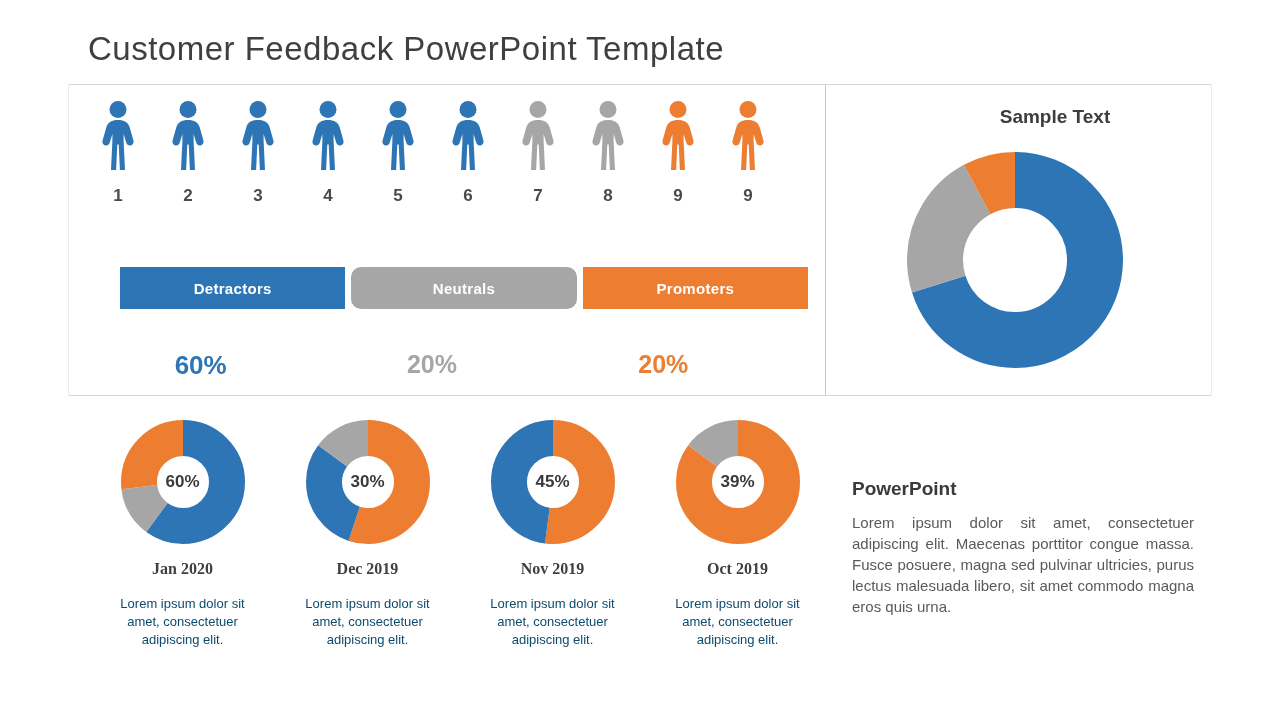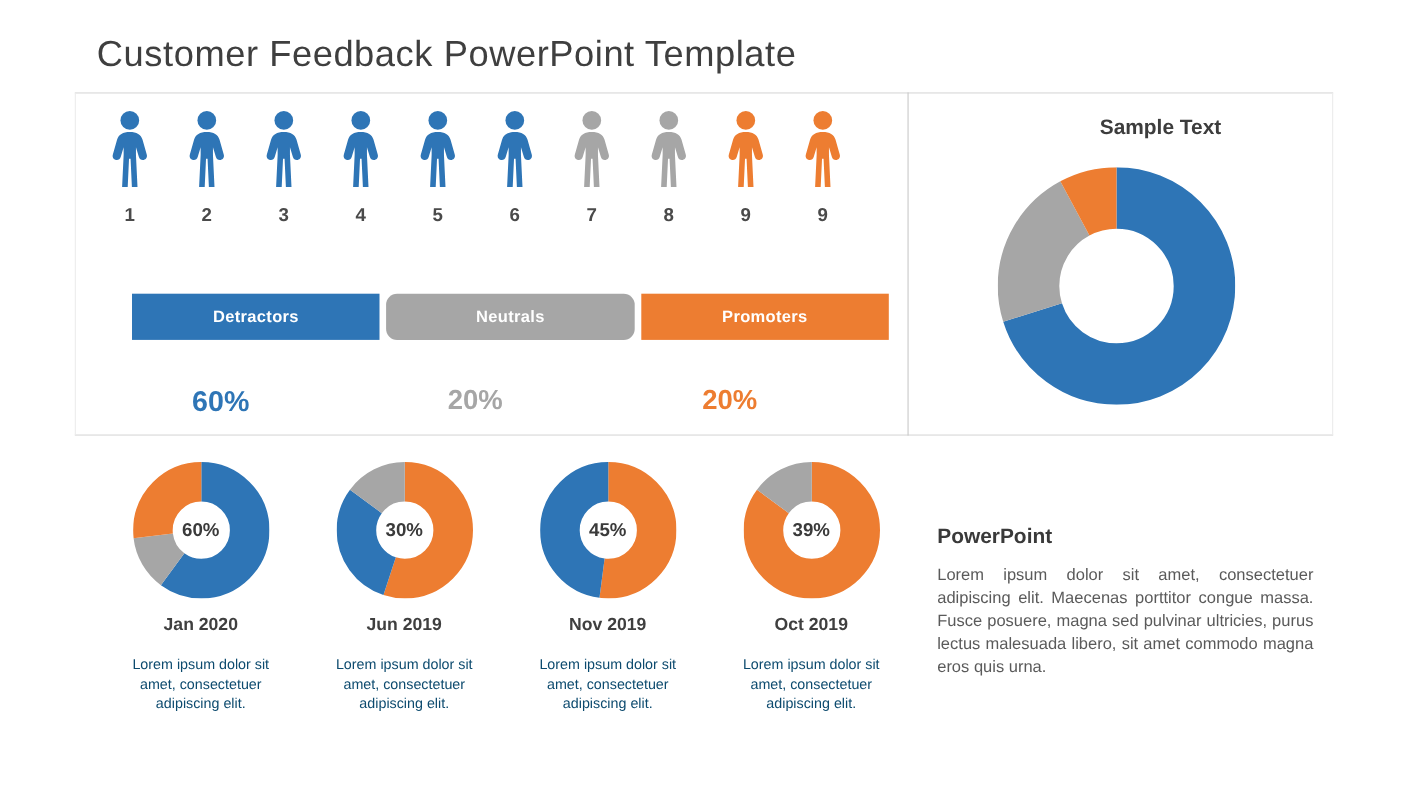--- a/index.html
+++ b/index.html
@@ -164,20 +164,21 @@
     position: absolute; inset: 0;
     display: flex; align-items: center; justify-content: center;
     font-size: 17px; font-weight: 700; color: #3a3a3a;
     pointer-events: none;
   }
   .donut-month {
     margin-top: 16px;
     font-size: 16px;
     font-weight: 700;
     color: #3f3f3f;
+    font-family: Liberation Serif, serif;
   }
   .donut-caption {
     margin-top: 17px;
     font-size: 13px;
     line-height: 18px;
     color: #0c4a6e;
   }
 
   
   .highlights-title {
@@ -311,21 +312,21 @@
           </svg><div class="donut-center">60%</div></div>
         <div class="donut-month">Jan 2020</div>
         <div class="donut-caption">Lorem ipsum dolor sit amet, consectetuer adipiscing elit.</div>
       </div>
       <div class="donut-col">
         <div class="donut-wrap"><svg width="124" height="124" viewBox="0 0 124 124">
             <circle cx="62" cy="62" r="44" fill="none" stroke="#ED7D31" stroke-width="36" stroke-dasharray="152.053 124.407" stroke-dashoffset="0.000" transform="rotate(-90 62 62)"></circle>
             <circle cx="62" cy="62" r="44" fill="none" stroke="#2E75B6" stroke-width="36" stroke-dasharray="82.938 193.522" stroke-dashoffset="-152.053" transform="rotate(-90 62 62)"></circle>
             <circle cx="62" cy="62" r="44" fill="none" stroke="#A6A6A6" stroke-width="36" stroke-dasharray="41.469 234.991" stroke-dashoffset="-234.991" transform="rotate(-90 62 62)"></circle>
           </svg><div class="donut-center">30%</div></div>
-        <div class="donut-month">Jun 2019</div>
+        <div class="donut-month">Dec 2019</div>
         <div class="donut-caption">Lorem ipsum dolor sit amet, consectetuer adipiscing elit.</div>
       </div>
       <div class="donut-col">
         <div class="donut-wrap"><svg width="124" height="124" viewBox="0 0 124 124">
             <circle cx="62" cy="62" r="44" fill="none" stroke="#ED7D31" stroke-width="36" stroke-dasharray="143.759 132.701" stroke-dashoffset="0.000" transform="rotate(-90 62 62)"></circle>
             <circle cx="62" cy="62" r="44" fill="none" stroke="#2E75B6" stroke-width="36" stroke-dasharray="132.701 143.759" stroke-dashoffset="-143.759" transform="rotate(-90 62 62)"></circle>
           </svg><div class="donut-center">45%</div></div>
         <div class="donut-month">Nov 2019</div>
         <div class="donut-caption">Lorem ipsum dolor sit amet, consectetuer adipiscing elit.</div>
       </div>

